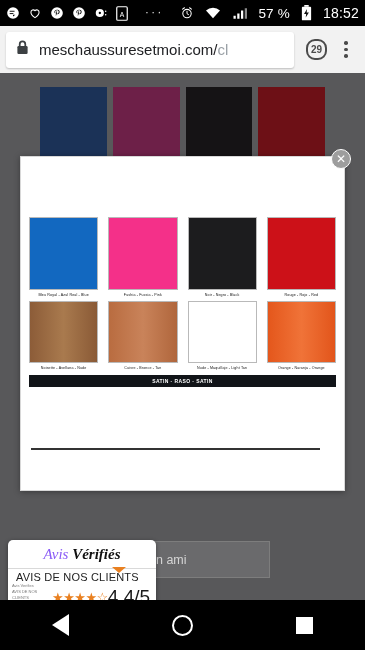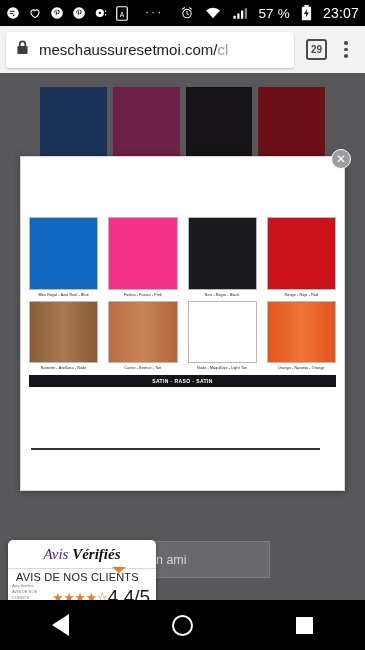--- a/index.html
+++ b/index.html
@@ -34,21 +34,21 @@
   .omnibox {
     flex: 1 1 auto; height: 36px; background: #fff; border-radius: 3px;
     display: flex; align-items: center; padding: 0 10px; overflow: hidden;
     box-shadow: 0 1px 2px rgba(0,0,0,.22);
   }
   .lock { flex: 0 0 auto; margin-right: 10px; }
   .url { font-size: 15px; color: #202124; white-space: nowrap; overflow: hidden; }
   .url .dim { color: #9aa0a6; }
   .tabcount {
     flex: 0 0 auto; width: 21px; height: 21px; margin: 0 10px 0 12px;
-    border: 2px solid #4b4b4b; border-radius: 3px;
+    border: 2px solid #4b4b4b; border-radius: 9px;
     display: flex; align-items: center; justify-content: center;
     font-size: 10px; font-weight: bold; color: #4b4b4b;
   }
   .kebab { flex: 0 0 auto; width: 18px; display: flex; flex-direction: column;
            align-items: center; gap: 3px; margin-right: 4px; }
   .kebab i { width: 3.5px; height: 3.5px; border-radius: 50%; background: #4b4b4b; display: block; }
 
   
   .page { position: absolute; top: 73px; left: 0; width: 365px; height: 556px; background: #58585a; }
   .swatchstrip { position: absolute; top: 14px; left: 0; width: 365px; height: 80px;
@@ -96,21 +96,21 @@
   }
 
   
   .avis {
     position: absolute; left: 8px; top: 540px; width: 148px; height: 66px;
     background: #fff; border-radius: 5px; box-shadow: 0 1px 4px rgba(0,0,0,.4);
     overflow: hidden;
   }
   .avis-top { height: 28px; display: flex; align-items: center; justify-content: center; }
   .avis-logo { font-size: 15px; color: #111; font-family: "Liberation Serif", serif; font-style: italic; }
-  .avis-logo .a { color: #4c1d95; }
+  .avis-logo .a { color: #8b5cf6; }
   .avis-logo .b { font-weight: bold; margin-top: 24px; }
   .avis-arrow { position: absolute; left: 104px; top: 27px; width: 0; height: 0;
                 border-left: 7px solid transparent; border-right: 7px solid transparent;
                 border-top: 6px solid #e98020; }
   .avis-rule { height: 1px; background: #d9d9d9; }
   .avis-mid { font-size: 11px; color: #222; padding: 2px 0 0 8px; letter-spacing: .2px; }
   .avis-bot { display: flex; align-items: flex-end; padding: 0 4px 0 4px; }
   .avis-tiny { font-size: 4px; color: #7a7a7a; line-height: 1.45; width: 40px; }
   .stars { color: #e98020; font-size: 13px; letter-spacing: -.5px; line-height: 1;
            font-family: "DejaVu Sans", sans-serif; margin-bottom: 2px; }
@@ -194,21 +194,21 @@
           </svg>
       </span>
       <span class="sb-text">57 %</span>
       <span class="sb-ico">
         <svg width="11" height="16" viewBox="0 0 12 18">
             <rect x="3.5" y="0" width="5" height="2" fill="#fff"></rect>
             <rect x="0.8" y="2" width="10.4" height="15.2" rx="1" fill="#fff"></rect>
             <path d="M6.6 4.5L3.2 10h2.4l-.5 4 3.6-5.6H6.2z" fill="#111"></path>
           </svg>
       </span>
-      <span class="sb-text sb-clock">23:07</span>
+      <span class="sb-text sb-clock">18:52</span>
     </div>
   </div>
 
   <div class="urlbar">
     <div class="omnibox">
       <span class="lock">
         <svg width="13" height="15" viewBox="0 0 14 16">
             <rect x="1.5" y="6.5" width="11" height="8.5" rx="1.3" fill="#3c4043"></rect>
             <path d="M4 6.5V4.4a3 3 0 0 1 6 0v2.1" fill="none" stroke="#3c4043" stroke-width="1.9"></path>
           </svg>

